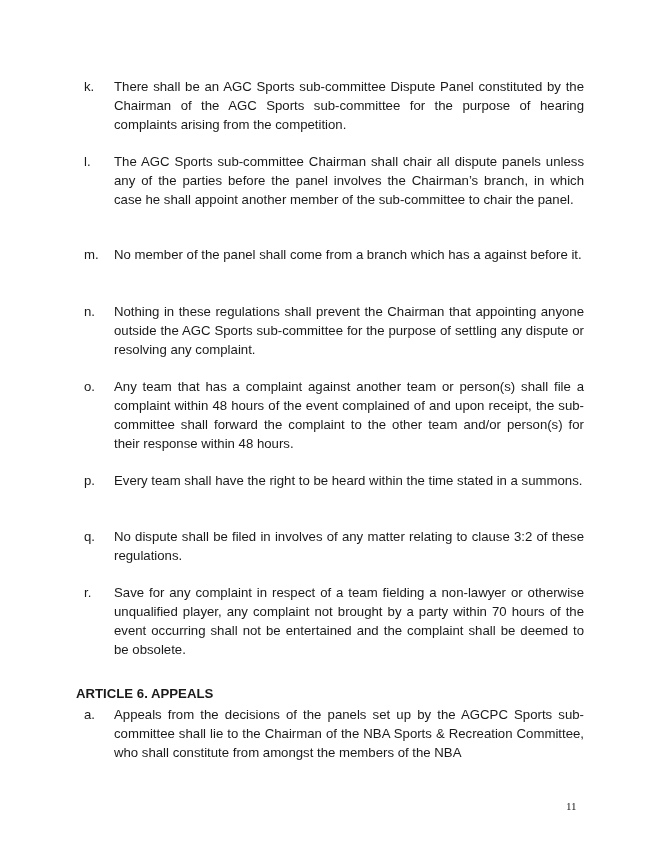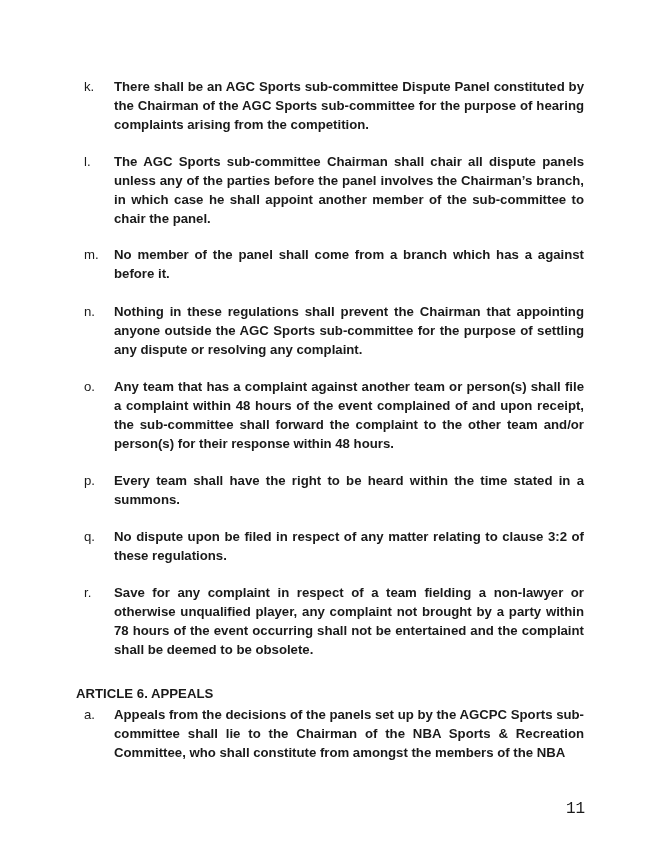--- a/index.html
+++ b/index.html
@@ -31,36 +31,35 @@
       display: flex;
     }
     .clause .label {
       width: 30px;
       flex: 0 0 30px;
     }
     .clause .text {
       flex: 1 1 auto;
       text-align: justify;
       text-align-last: left;
-      font-weight: bold;
     }
     .heading {
       position: absolute;
       left: 76px;
       top: 684px;
       font-size: 13.2px;
       font-weight: bold;
       line-height: 19px;
     }
     .page-number {
       position: absolute;
       left: 566px;
       top: 800px;
-      font-size: 16px;
-      font-family: Liberation Mono, monospace;
+      font-size: 11px;
+      font-family: Liberation Serif, serif;
     }
   </style>
 </head>
 <body>
 
 <div class="page">
 
   <div class="clause" style="top:77px">
     <span class="label">k.</span>
     <span class="text">There shall be an AGC Sports sub-committee Dispute Panel constituted by the Chairman of the AGC Sports sub-committee for the purpose of hearing complaints arising from the competition.</span>
@@ -86,26 +85,26 @@
     <span class="text">Any team that has a complaint against another team or person(s) shall file a complaint within 48 hours of the event complained of and upon receipt, the sub-committee shall forward the complaint to the other team and/or person(s) for their response within 48 hours.</span>
   </div>
 
   <div class="clause" style="top:471px">
     <span class="label">p.</span>
     <span class="text">Every team shall have the right to be heard within the time stated in a summons.</span>
   </div>
 
   <div class="clause" style="top:527px">
     <span class="label">q.</span>
-    <span class="text">No dispute upon be filed in respect of any matter relating to clause 3:2 of these regulations.</span>
+    <span class="text">No dispute shall be filed in involves of any matter relating to clause 3:2 of these regulations.</span>
   </div>
 
   <div class="clause" style="top:583px">
     <span class="label">r.</span>
-    <span class="text">Save for any complaint in respect of a team fielding a non-lawyer or otherwise unqualified player, any complaint not brought by a party within 78 hours of the event occurring shall not be entertained and the complaint shall be deemed to be obsolete.</span>
+    <span class="text">Save for any complaint in respect of a team fielding a non-lawyer or otherwise unqualified player, any complaint not brought by a party within 70 hours of the event occurring shall not be entertained and the complaint shall be deemed to be obsolete.</span>
   </div>
 
   <div class="heading">ARTICLE 6. APPEALS</div>
 
   <div class="clause" style="top:705px">
     <span class="label">a.</span>
     <span class="text">Appeals from the decisions of the panels set up by the AGCPC Sports sub-committee shall lie to the Chairman of the NBA Sports &amp; Recreation Committee, who shall constitute from amongst the members of the NBA</span>
   </div>
 
   <div class="page-number">11</div>

